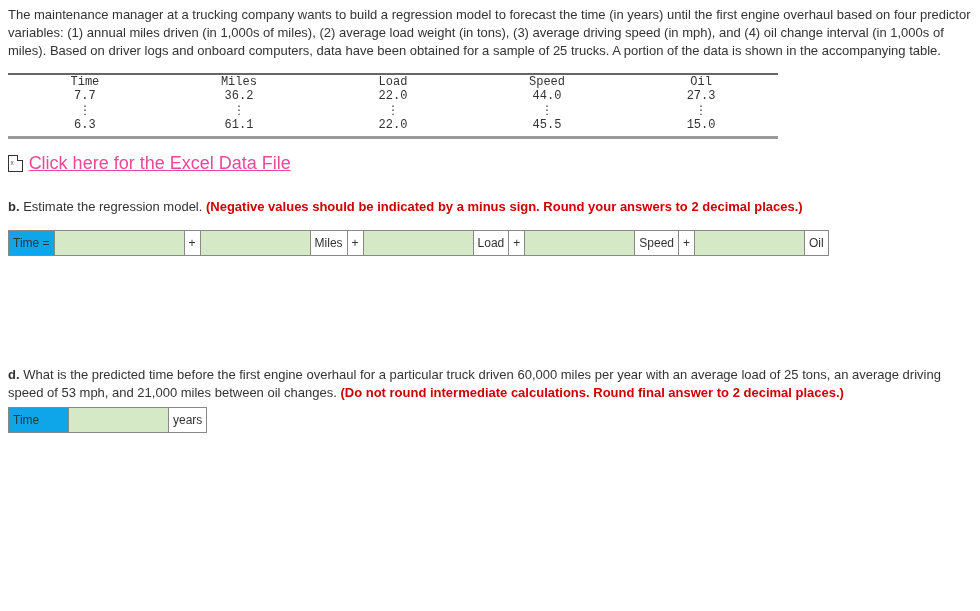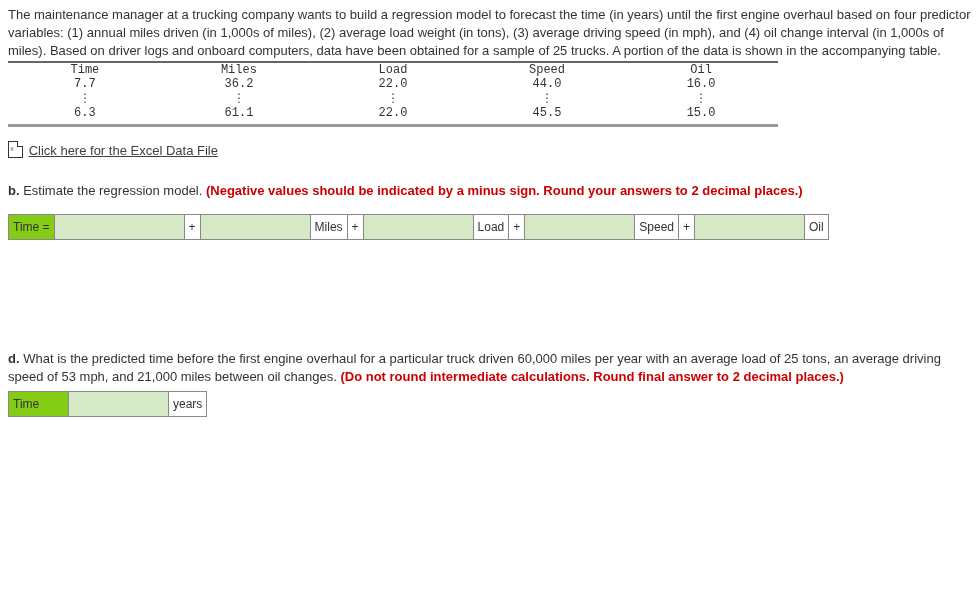--- a/index.html
+++ b/index.html
@@ -5,33 +5,33 @@
   body {
     margin: 0;
     padding: 6px 8px;
     font-family: Arial, Helvetica, sans-serif;
     font-size: 13px;
     color: #333;
     width: 980px;
     box-sizing: border-box;
     background: #fff;
   }
-  .intro { line-height: 1.4; margin-bottom: 0; }
+  .intro { line-height: 1.4; margin-bottom: 12px; }
   .data-table {
     border-collapse: collapse;
     font-family: "Courier New", monospace;
     font-size: 12px;
     width: 770px;
     margin-bottom: 4px;
   }
   .data-table td { padding: 0 6px; text-align: center; width: 150px; }
   .data-table .head-row td { border-top: 2px solid #666; }
   .wide-rule { width: 770px; height: 3px; background: #999; margin: 2px 0 14px 0; }
   .link-row { margin-bottom: 14px; }
-  .link-row a { color: #404040; font-size: 13px; }
+  .link-row a { color: #ec4899; font-size: 18px; }
   .file-icon {
     display: inline-block;
     width: 13px; height: 15px;
     border: 1px solid #333;
     position: relative;
     vertical-align: -3px;
     margin-right: 2px;
     background: #fff;
   }
   .file-icon::before {
@@ -62,21 +62,21 @@
   .answer-row .cell {
     border-right: 1px solid #888;
     height: 100%;
     display: flex;
     align-items: center;
     padding: 0 4px;
     font-size: 12px;
     box-sizing: border-box;
   }
   .answer-row .cell:last-child { border-right: none; }
-  .label-cell { background: #84cc16; white-space: nowrap; }
+  .label-cell { background: #0ea5e9; white-space: nowrap; }
   .input-cell { background: #d6e9c6; }
   .input-cell.wide { width: 130px; }
   .input-cell.mid  { width: 110px; }
   .input-cell.sm   { width: 100px; }
   .op-cell { background: #fff; width: 16px; justify-content: center; }
   .var-cell { background: #fff; }
   .spacer { height: 110px; }
   .part-d { line-height: 1.4; margin-bottom: 5px; }
 </style>
 </head>
@@ -91,21 +91,21 @@
     <td>Miles</td>
     <td>Load</td>
     <td>Speed</td>
     <td>Oil</td>
   </tr>
   <tr>
     <td>7.7</td>
     <td>36.2</td>
     <td>22.0</td>
     <td>44.0</td>
-    <td>16.0</td>
+    <td>27.3</td>
   </tr>
   <tr>
     <td>⋮</td>
     <td>⋮</td>
     <td>⋮</td>
     <td>⋮</td>
     <td>⋮</td>
   </tr>
   <tr>
     <td>6.3</td>

